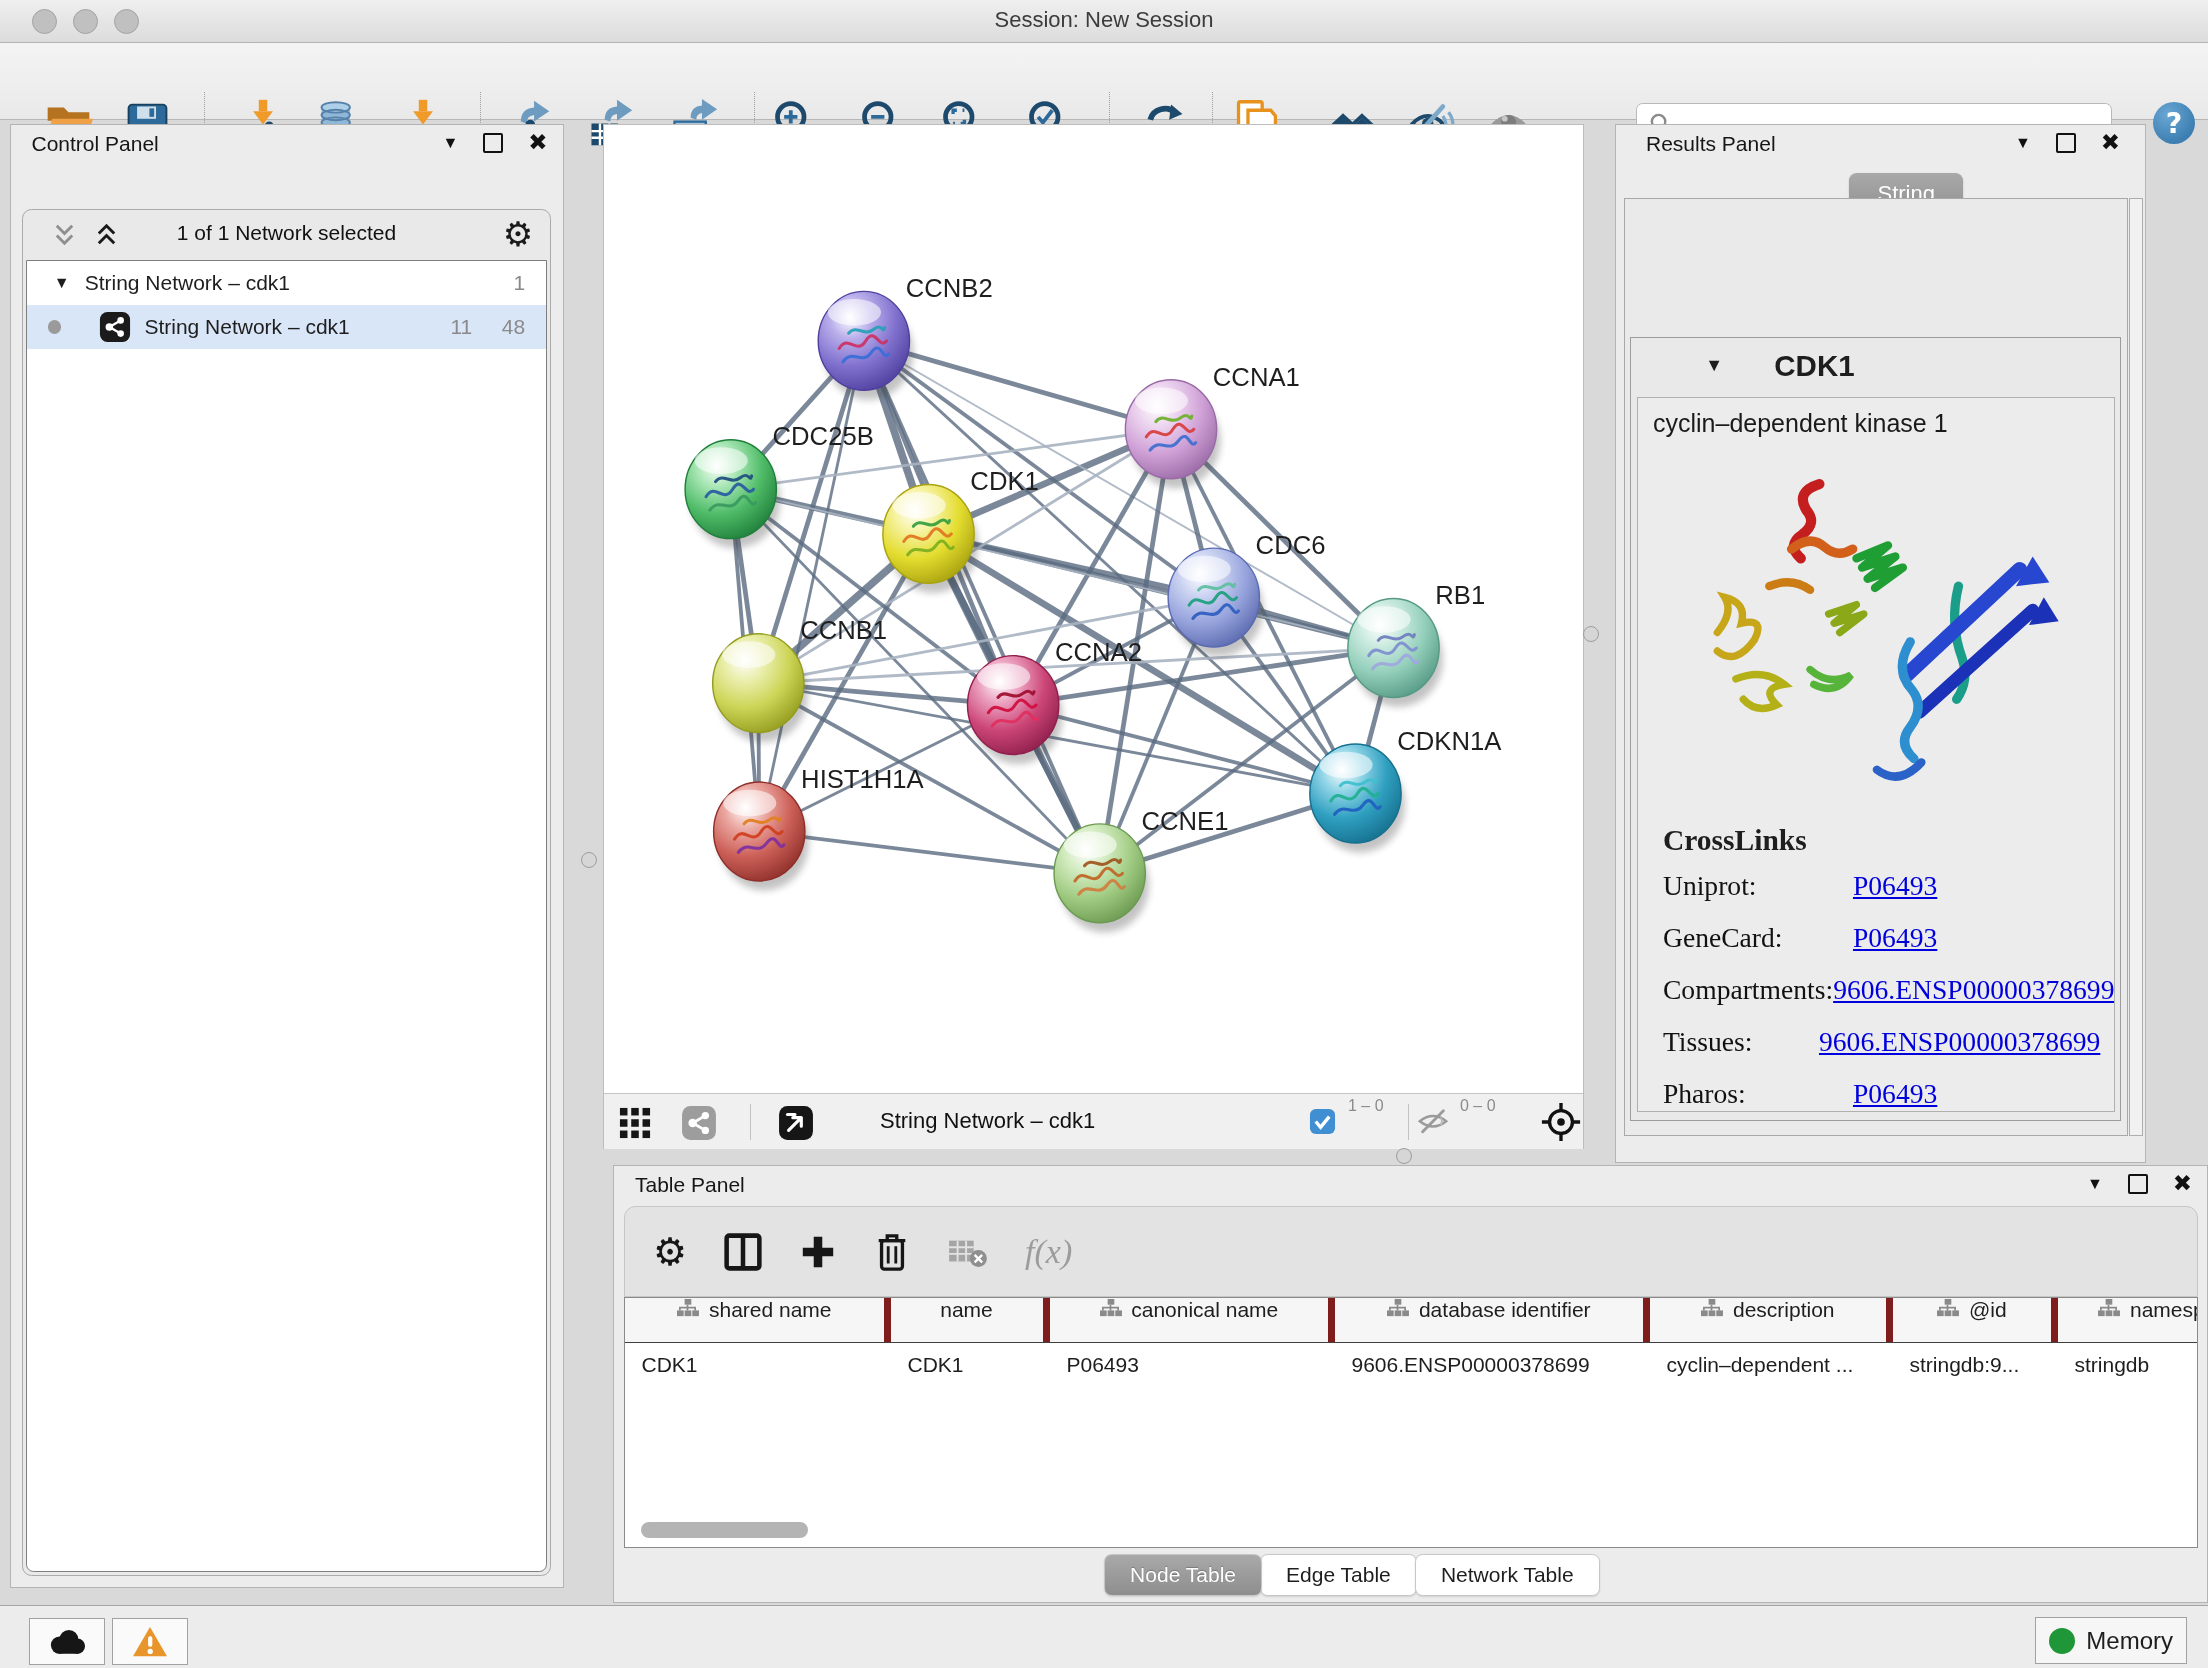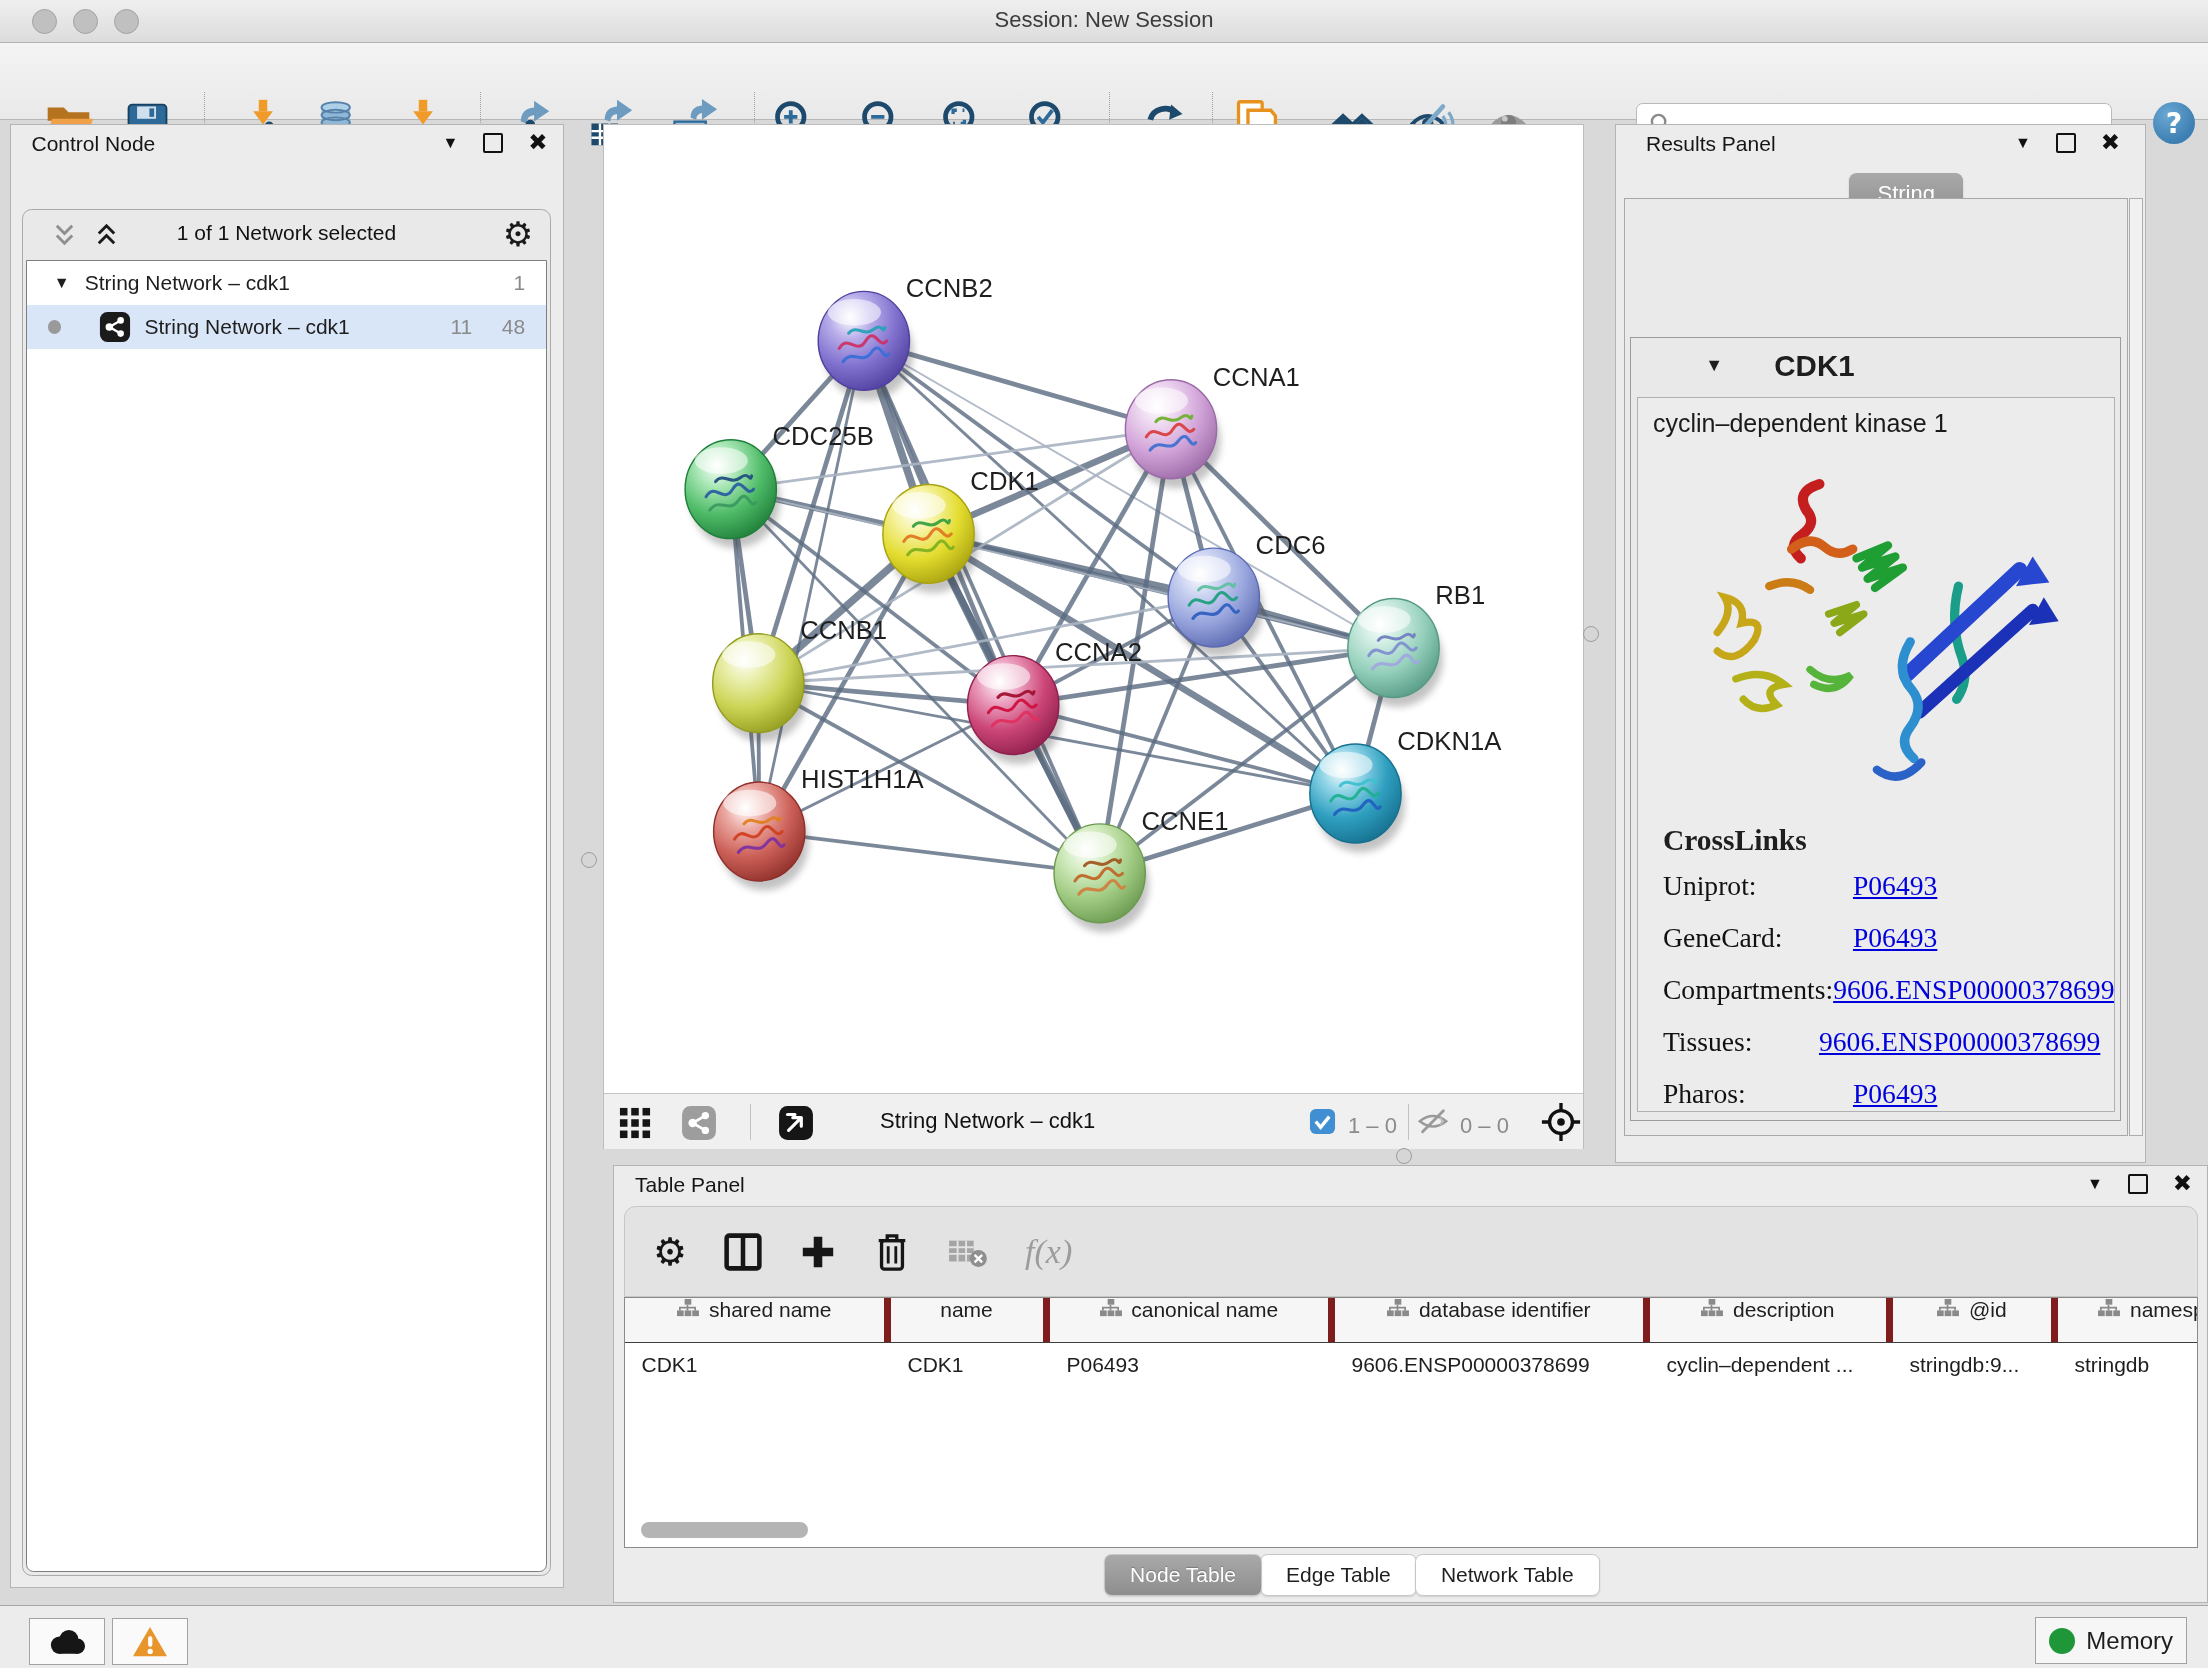--- a/index.html
+++ b/index.html
@@ -50,21 +50,21 @@
   .tree{position:absolute;left:2.9px;right:2.9px;top:50px;bottom:2.9px;background:#fff;border:1.9px solid #7e7e7e;border-radius:0 0 7.6px 7.6px;overflow:hidden}
   .trow{position:relative;height:44px;display:flex;align-items:center;font-size:21px}
   .trow .cnt{color:#8a8a8a}
   .trow.selected{background:#d9e6f8}
   
   #canvas-wrap{position:absolute;left:603px;top:124px;width:979px;height:1023px;border:1px solid #bdbdbd;box-sizing:content-box;background:#fff}
   #net-svg{position:absolute;left:0;top:0}
   .netbar{position:absolute;left:0;top:968px;width:979px;height:55px;background:#f0f0f0;border-top:1px solid #c4c4c4}
   .netbar .lbl{position:absolute;left:276px;top:14.3px;font-size:22px;color:#111}
   .nsep{position:absolute;top:9.5px;height:36px;border-left:1px solid #c2c2c2}
-  .cntblue{color:#8b8b8b;font-size:22px;position:absolute;top:19px}
+  .cntblue{color:#8b8b8b;font-size:16px;position:absolute;top:3px}
   
   #results-panel{left:1615px;top:124px;width:531px;height:1039px}
   #results-tab{position:absolute;left:233px;top:48px;height:42px;padding:0 28.5px;background:linear-gradient(#a9a9a9,#909090);
     color:#fff;font-size:22px;display:flex;align-items:center;border-radius:7.6px;box-shadow:0 1px 1.9px rgba(0,0,0,.2)}
   .res-outer{position:absolute;left:7.6px;right:17px;top:73px;bottom:26px;background:#eaeaea;border:1px solid #a8a8a8}
   .res-scroll{position:absolute;right:1.9px;top:73px;bottom:26px;width:12.4px;border:1px solid #adadad;background:#f1f1f1}
   .btnbox{position:absolute;left:5.7px;right:5.7px;top:41px;height:91px;border:1px solid #9c9c9c;background:#e7e7e7}
   .pushbtn{position:absolute;top:22px;height:48px;background:linear-gradient(#ffffff,#f2f2f2);border:1px solid #bdbdbd;
     border-radius:9.5px;font-size:23px;display:flex;align-items:center;justify-content:center;box-shadow:0 1px 1.9px rgba(0,0,0,.15)}
   .cdk-box{position:absolute;left:5.7px;right:5.7px;top:138px;bottom:14.3px;border:1px solid #9c9c9c;background:#e9e9e9}
@@ -263,21 +263,21 @@
       <circle cx="11" cy="10" r="7" fill="none" stroke="#8a8a8a" stroke-width="2.5"></circle>
       <path d="M16 15 L23 23" stroke="#8a8a8a" stroke-width="3" stroke-linecap="round"></path>
     </svg>
     <input type="text" placeholder="" style="">
   </div>
   <div class="helpbtn">?</div>
 </div>
 
 <div id="control-panel" class="panel">
   <div class="phead">
-    <span class="ptitle">Control Node</span>
+    <span class="ptitle">Control Panel</span>
     <span class="wctl" style="right:15px">
       <span class="tri">▼</span>
       <span class="sq"></span>
       <span class="xx">✖</span>
     </span>
   </div>
   <div class="cp-box">
     <div class="cp-sub">
       <span class="chev" style="left:28.5px">
         <svg width="27" height="27" viewBox="0 0 28 28">

